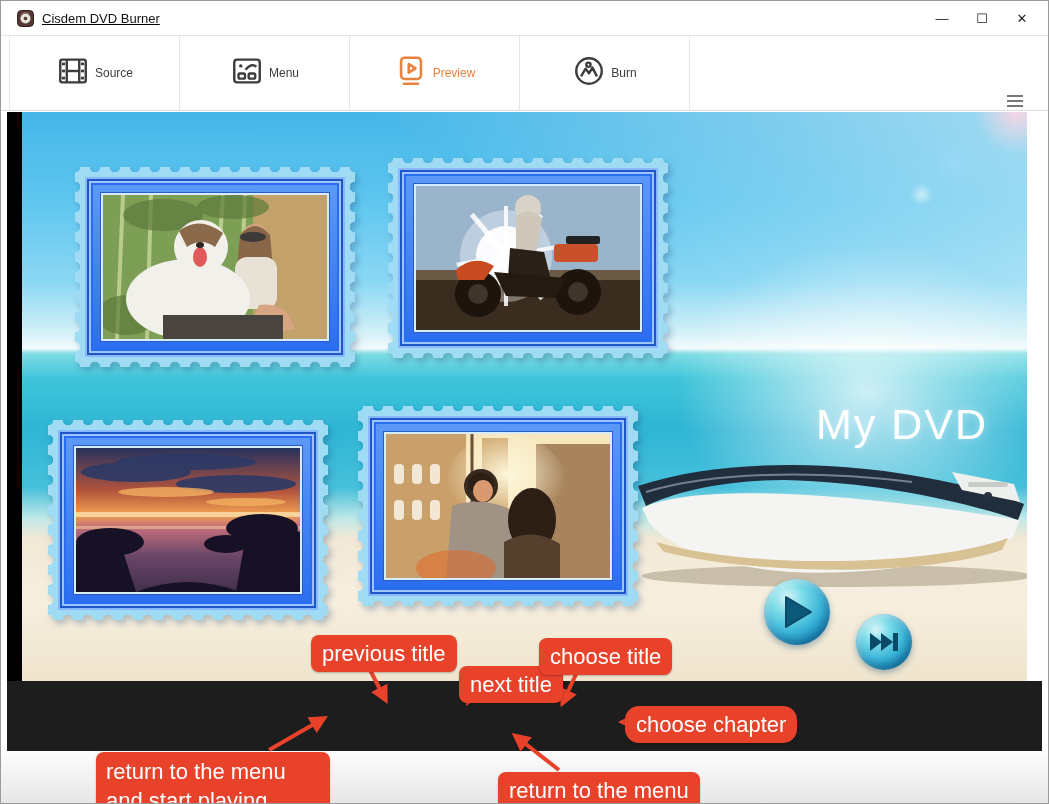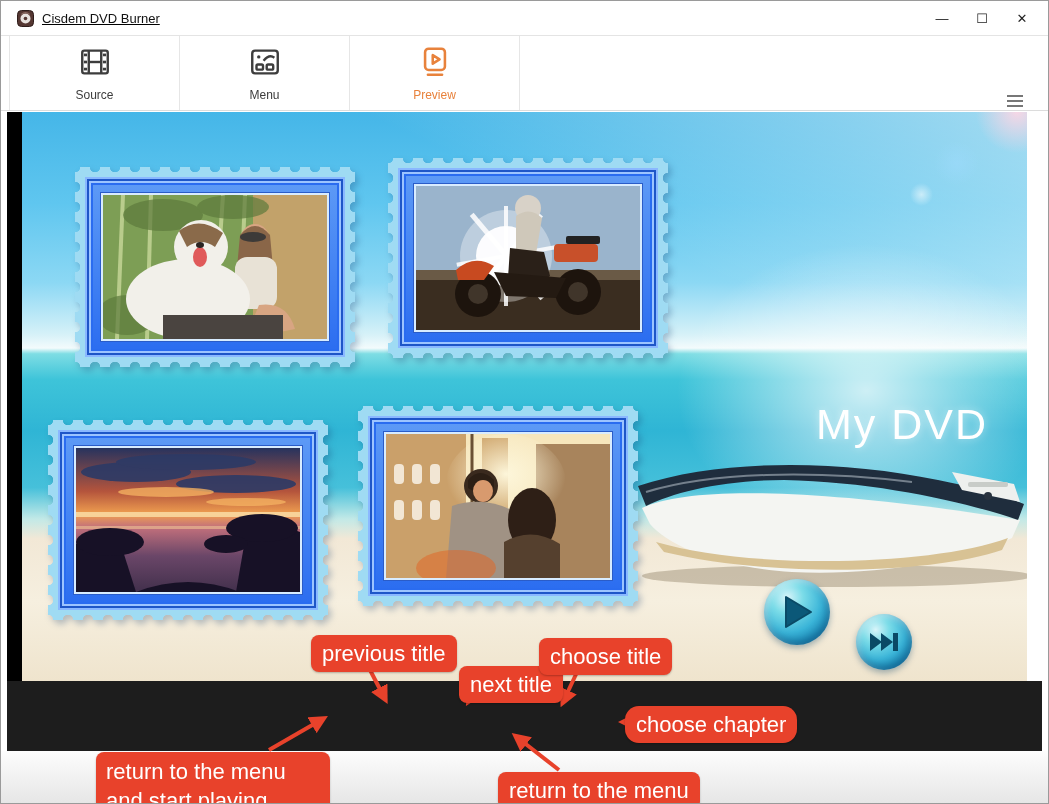--- a/index.html
+++ b/index.html
@@ -7,21 +7,21 @@
 
   
   .titlebar{position:absolute;left:0;top:0;width:100%;height:34px;background:#fff;border-bottom:1px solid #e4e4e4;display:flex;align-items:center;text-decoration:underline;}
   .app-icon{margin:0 8px 0 16px;display:flex;}
   .win-title{font-size:13px;color:#111;}
   .win-btns{position:absolute;right:6px;top:0;height:34px;display:flex;align-items:center;}
   .win-btn{width:40px;height:30px;display:flex;align-items:center;justify-content:center;font-size:13px;color:#222;cursor:default;}
 
   
   .toolbar{position:absolute;left:0;top:35px;width:100%;height:75px;background:#fff;border-bottom:1px solid #dcdcdc;display:flex;padding-left:8px;box-sizing:border-box;}
-  .tab{width:169px;height:100%;display:flex;flex-direction:column;align-items:center;justify-content:center;gap:5px;border-right:1px solid #e6e6e6;background:#fff;}
+  .tab{width:169px;height:100%;display:flex;flex-direction:row;align-items:center;justify-content:center;gap:5px;border-right:1px solid #e6e6e6;background:#fff;}
   .tab:first-child{border-left:1px solid #e6e6e6;}
   .tab-label{font-size:12px;color:#3c3c3c;}
   .tab.active .tab-label{color:var(--accent-orange,#e8823c);}
   .more-btn{position:absolute;right:24px;top:58px;display:flex;}
 
   
   .preview-area{position:absolute;left:6px;top:111px;width:918px;height:569px;background:#000;}
   .scene{position:absolute;left:15px;top:0;width:1005px;height:569px;overflow:hidden;
     background:
       radial-gradient(circle 55px at 99% 0%, rgba(255,214,228,.9), rgba(255,255,255,0) 75%),
@@ -133,20 +133,30 @@
     </div>
     <div class="tab active">
       <span>
         <svg width="34" height="34" viewBox="0 0 24 24" fill="none" stroke="#e8823c" stroke-width="1.8" stroke-linejoin="round" stroke-linecap="round">
             <rect x="5" y="2.6" width="14" height="15" rx="2.5"></rect>
             <polygon points="10.4,7.2 10.4,13.2 15.2,10.2"></polygon>
             <line x1="7" y1="21" x2="17" y2="21"></line>
           </svg>
       </span>
       <span class="tab-label">Preview</span>
+    </div>
+    <div class="tab">
+      <span>
+        <svg width="34" height="34" viewBox="0 0 24 24" fill="none" stroke="#3d3d3d" stroke-width="1.7" stroke-linejoin="round">
+            <circle cx="12" cy="12" r="9"></circle>
+            <polyline points="6.4,15.8 9.6,10.4 12,13.6 14.4,9.6 17.6,15.8"></polyline>
+            <circle cx="11.6" cy="7.6" r="1.5"></circle>
+          </svg>
+      </span>
+      <span class="tab-label">Burn</span>
     </div>
     <span class="more-btn">
       <svg width="18" height="14" viewBox="0 0 18 14" stroke="#555" stroke-width="1.6">
           <line x1="1" y1="2" x2="17" y2="2"></line>
           <line x1="1" y1="7" x2="17" y2="7"></line>
           <line x1="1" y1="12" x2="17" y2="12"></line>
         </svg>
     </span>
   </div>
 

